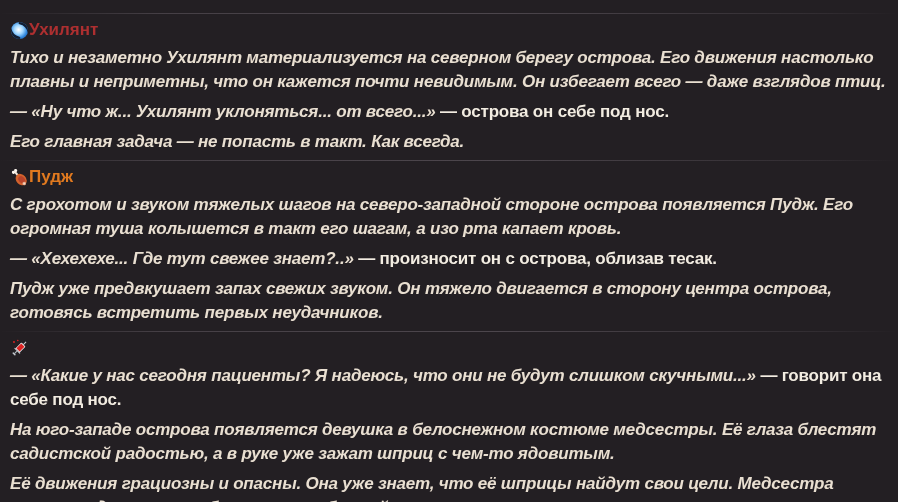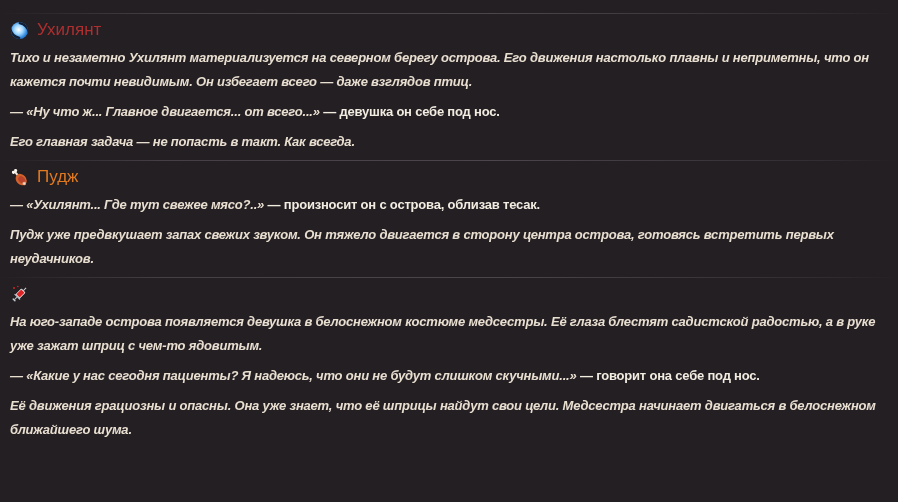--- a/index.html
+++ b/index.html
@@ -16,30 +16,29 @@
     height: 1px;
     margin: 0 -10px;
     background: linear-gradient(90deg, rgba(90,82,90,0) 0%, rgba(98,90,98,0.55) 18%, rgba(104,96,104,0.6) 55%, rgba(90,82,90,0.25) 92%, rgba(90,82,90,0) 100%);
   }
   .section { padding-bottom: 6px; }
   .hero-header {
     margin: 6px 0 0 0;
     height: 20px;
     display: flex;
     align-items: center;
-    gap: 8px;
     font-size: 17px;
-    font-weight: 400;
+    font-weight: 700;
     line-height: 20px;
   }
   .hero-icon { width: 19px; height: 19px; display: inline-flex; flex: 0 0 auto; }
   .hero-icon svg { width: 19px; height: 19px; display: block; }
   p.msg {
     margin: 6px 0 0 0;
-    font-size: 13px;
+    font-size: 17px;
     line-height: 24px;
     font-weight: 700;
     letter-spacing: -0.2px;
     color: #e9dfd1;
   }
   .narrative, .quote-text {
     font-style: italic;
     color: #e9dfd1;
   }
   .attribution-text {
@@ -64,21 +63,21 @@
           </radialGradient>
         </defs>
         <circle cx="10" cy="10" r="9" fill="url(#orb)"></circle>
         <path d="M10 1 a9 9 0 0 1 9 9 q0 1.2 -.3 2.3 A11.5 11.5 0 0 0 10 3.4 Q8 2 10 1 z" fill="#111e33"></path>
         <path d="M10 19 a9 9 0 0 1 -9 -9 q0 -1.2 .3 -2.3 A11.5 11.5 0 0 0 10 16.6 Q12 18 10 19 z" fill="#111e33"></path>
       </svg>
     </span>
     <span class="hero-title" style="color: rgb(173, 47, 48);">Ухилянт</span>
   </h2>
   <p class="msg narrative">Тихо и незаметно Ухилянт материализуется на северном берегу острова. Его движения настолько плавны и неприметны, что он кажется почти невидимым. Он избегает всего — даже взглядов птиц.</p>
-  <p class="msg"><span class="quote-text">— «Ну что ж... Главное двигается... от всего...»</span><span class="attribution-text"> — девушка он себе под нос.</span></p>
+  <p class="msg"><span class="quote-text">— «Ну что ж... Ухилянт уклоняться... от всего...»</span><span class="attribution-text"> — острова он себе под нос.</span></p>
   <p class="msg narrative">Его главная задача — не попасть в такт. Как всегда.</p>
 </div>
 
 <div class="section">
   <div class="separator"></div>
   <h2 class="hero-header">
     <span class="hero-icon">
       <svg viewBox="0 0 20 20">
         <g transform="rotate(6 10 10)">
           <line x1="4.2" y1="4.2" x2="9" y2="9" stroke="#f3e8da" stroke-width="2.2"></line>
@@ -86,21 +85,22 @@
           <circle cx="5.2" cy="3.1" r="1.7" fill="#fdf6ee"></circle>
           <ellipse cx="12" cy="12" rx="6.6" ry="5.2" transform="rotate(42 12 12)" fill="#d2622c"></ellipse>
           <ellipse cx="12.6" cy="12.2" rx="4.2" ry="3.2" transform="rotate(42 12.6 12.2)" fill="#b8432a"></ellipse>
           <circle cx="15.6" cy="15.8" r="1.9" fill="#e8a98c"></circle>
           <circle cx="15.6" cy="15.8" r="0.9" fill="#f6ddc9"></circle>
         </g>
       </svg>
     </span>
     <span class="hero-title" style="color: rgb(224, 121, 31);">Пудж</span>
   </h2>
-  <p class="msg"><span class="quote-text">— «Ухилянт... Где тут свежее мясо?..»</span><span class="attribution-text"> — произносит он с острова, облизав тесак.</span></p>
+  <p class="msg narrative">С грохотом и звуком тяжелых шагов на северо-западной стороне острова появляется Пудж. Его огромная туша колышется в такт его шагам, а изо рта капает кровь.</p>
+  <p class="msg"><span class="quote-text">— «Хехехехе... Где тут свежее знает?..»</span><span class="attribution-text"> — произносит он с острова, облизав тесак.</span></p>
   <p class="msg narrative">Пудж уже предвкушает запах свежих звуком. Он тяжело двигается в сторону центра острова, готовясь встретить первых неудачников.</p>
 </div>
 
 <div class="section">
   <div class="separator"></div>
   <h2 class="hero-header">
     <span class="hero-icon">
       <svg viewBox="0 0 20 20">
         <g transform="rotate(45 10 10)">
           <rect x="9.5" y="0.2" width="1" height="4" fill="#cdd2d6"></rect>
@@ -108,16 +108,16 @@
           <rect x="7.6" y="5" width="4.8" height="7.2" fill="#dd2323"></rect>
           <rect x="5.9" y="12.6" width="8.2" height="1.3" rx="0.6" fill="#c2c8cd"></rect>
           <rect x="9.4" y="13.9" width="1.2" height="3.6" fill="#b5bbc0"></rect>
           <rect x="8" y="17.3" width="4" height="1.6" rx="0.7" fill="#c2c8cd"></rect>
         </g>
         <circle cx="4.2" cy="3.2" r="1" fill="#dd2323"></circle>
         <circle cx="8.2" cy="1.6" r="0.8" fill="#dd2323"></circle>
       </svg>
     </span>
   </h2>
+  <p class="msg"><span class="quote-text">— «Какие у нас сегодня пациенты? Я надеюсь, что они не будут слишком скучными...»</span><span class="attribution-text"> — говорит она себе под нос.</span></p>
   <p class="msg narrative">На юго-западе острова появляется девушка в белоснежном костюме медсестры. Её глаза блестят садистской радостью, а в руке уже зажат шприц с чем-то ядовитым.</p>
-  <p class="msg"><span class="quote-text">— «Какие у нас сегодня пациенты? Я надеюсь, что они не будут слишком скучными...»</span><span class="attribution-text"> — говорит она себе под нос.</span></p>
   <p class="msg narrative">Её движения грациозны и опасны. Она уже знает, что её шприцы найдут свои цели. Медсестра начинает двигаться в белоснежном ближайшего шума.</p>
 </div>
 
 </body></html>

